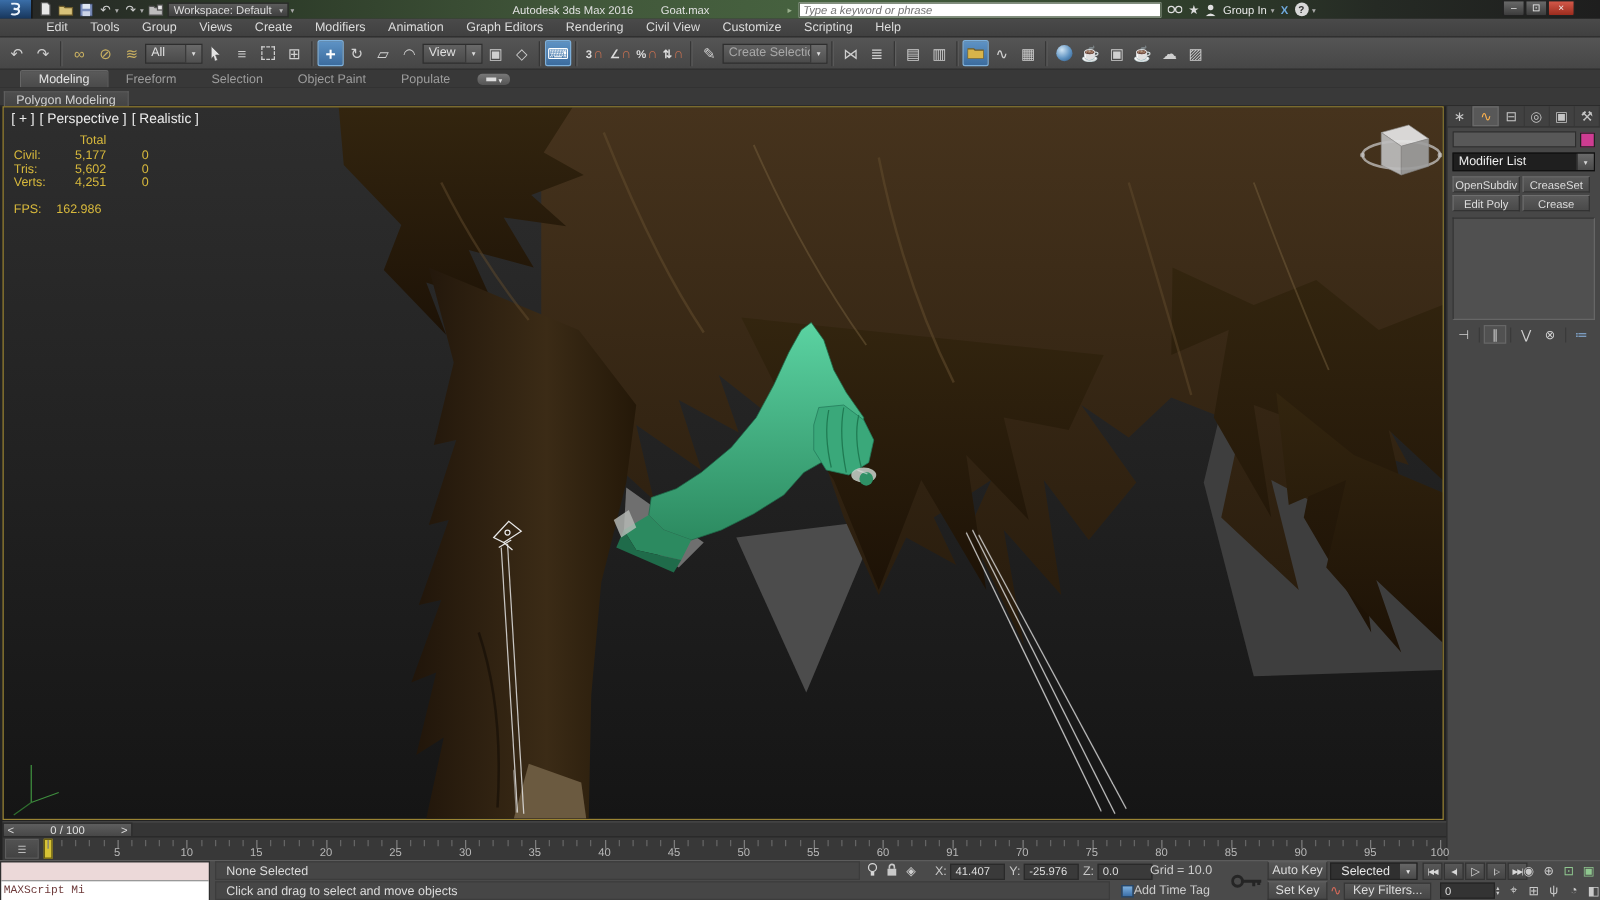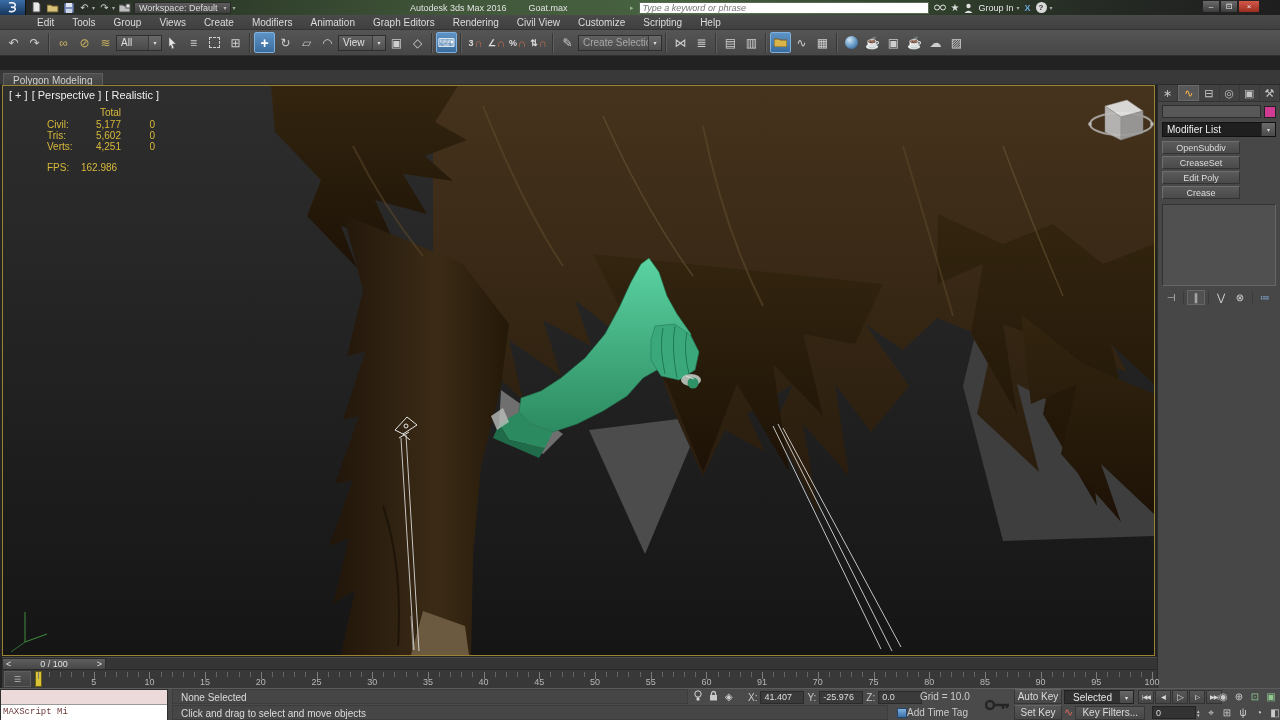--- a/index.html
+++ b/index.html
@@ -53,41 +53,41 @@
   .rtab { padding:1px 14px 0 14px; line-height:12px; }
   .rtab.active { background:linear-gradient(#5a5a5a,#4a4a4a); color:#e4e4e4; border:1px solid #666; border-bottom:none; border-radius:2px 2px 0 0; }
   .ribbon-dd { margin-left:8px; margin-bottom:2px; width:26px; height:9px; background:linear-gradient(#777,#555); border-radius:4px; display:flex; align-items:center; justify-content:center; gap:2px; color:#ddd; font-size:6px; }
   #ribbonpanel { position:absolute; top:70px; left:0; right:0; height:15px; background:#393939; border-bottom:1px solid #2b2b2b; }
   .ptab { display:inline-block; margin-left:3px; padding:0 9px; font-size:10px; line-height:13px; color:#d2d2d2; background:linear-gradient(#4e4e4e,#424242); border:1px solid #5e5e5e; border-bottom:none; }
 
   
   #viewport { position:absolute; top:85px; left:2px; width:1153px; height:571px; border:1px solid #9a8433; background:#1c1c1c; overflow:hidden; }
   #scene { position:absolute; inset:0; }
   .vp-label { position:absolute; top:3px; left:6px; font-size:11px; color:#ececec; display:flex; gap:4px; }
-  .vp-stats { position:absolute; top:21px; left:8px; font-size:10px; color:#d8b93c; line-height:11px;margin-left:36px; }
+  .vp-stats { position:absolute; top:21px; left:8px; font-size:10px; color:#d8b93c; line-height:11px; }
   .srow { display:flex; }
   .srow .c1 { width:34px; text-align:left; }
   .srow .c2 { width:40px; text-align:right; }
   .srow .c3 { width:34px; text-align:right; }
   .srow.header { margin-bottom:1px; }
   .srow.fps { margin-top:10px; }
 
   
   #cmdpanel { position:absolute; top:85px; left:1157px; width:123px; height:603px; background:#474747; border-left:1px solid #2a2a2a; font-size:10px; }
   .cp-tabs { height:17px; display:flex; align-items:stretch; background:#414141; border-bottom:1px solid #333; }
   .cp-tab { flex:1; display:flex; align-items:center; justify-content:center; color:#c6c6c6; font-size:11px; border-right:1px solid #383838; }
   .cp-tab.active { background:#585858; color:#ffb24d; border:1px solid #6a6a6a; }
   .cp-name-row { display:flex; align-items:center; gap:3px; padding:3px 4px 2px 4px; }
   .cp-name { flex:1; height:13px; background:#585858; border:1px solid #2d2d2d; }
   .cp-swatch { width:12px; height:12px; background:#cf3c92; border:1px solid #222; }
   .cp-modlist { margin:2px 4px; height:15px; background:#1f1f1f; border:1px solid #111; display:flex; align-items:center; }
   .cp-modlist .val { flex:1; padding:0 4px; color:#eee; }
   .cp-modlist .arrow { width:14px; align-self:stretch; background:linear-gradient(#6a6a6a,#4a4a4a); border-left:1px solid #333; display:flex; align-items:center; justify-content:center; font-size:6px; }
   .cp-btns { display:flex; flex-wrap:wrap; gap:2px; padding:2px 4px; }
-  .cp-btn { width:78px; height:13px; background:linear-gradient(#5a5a5a,#4a4a4a); border:1px solid #333; border-top-color:#6e6e6e; border-left-color:#6e6e6e; color:#dedede; font-size:9px; display:flex; align-items:center; justify-content:center; }
+  .cp-btn { width:54px; height:13px; background:linear-gradient(#5a5a5a,#4a4a4a); border:1px solid #333; border-top-color:#6e6e6e; border-left-color:#6e6e6e; color:#dedede; font-size:9px; display:flex; align-items:center; justify-content:center; }
   .cp-stack { margin:3px 4px; height:82px; background:#505050; border:1px solid #333; border-bottom-color:#666; border-right-color:#666; }
   .cp-stacktools { display:flex; align-items:center; gap:1px; padding:1px 4px; }
   .st-btn { width:18px; height:15px; display:flex; align-items:center; justify-content:center; color:#d0d0d0; font-size:10px; }
   .st-btn.show-end { border:1px solid #666; background:#515151; }
   .st-btn.blue { color:#8ab4e0; }
   .st-sep { width:1px; height:12px; background:#3a3a3a; margin:0 2px; }
 
   
   #timeslider { position:absolute; top:657px; left:2px; width:1155px; height:12px; background:#353535; border-top:1px solid #4a4a4a; }
   .ts-handle { position:absolute; top:0; left:0; width:104px; height:12px; background:linear-gradient(#5e5e5e,#474747); border:1px solid #2c2c2c; display:flex; align-items:center; justify-content:space-between; font-size:9px; color:#e0e0e0; padding:0 3px; }
@@ -302,20 +302,34 @@
     <span class="tbtn">
         <span class="sphere"></span>
       </span>
     <span class="tbtn">☕</span>
     <span class="tbtn">▣</span>
     <span class="tbtn">☕</span>
     <span class="tbtn">☁</span>
     <span class="tbtn">▨</span>
   </div>
 
+  <div id="ribbontabs">
+    <div style="display:flex;align-items:flex-end">
+
+    <span class="rtab active">Modeling</span>
+        <span class="rtab">Freeform</span>
+        <span class="rtab">Selection</span>
+        <span class="rtab">Object Paint</span>
+        <span class="rtab">Populate</span>
+      </div>
+    <span class="ribbon-dd">
+        <span style="width:8px;height:3px;background:#ddd"></span>
+        <span>▾</span>
+      </span>
+  </div>
   <div id="ribbonpanel">
     <span class="ptab">Polygon Modeling</span>
   </div>
 
   <div id="viewport">
     <svg id="scene" width="1151" height="569" viewBox="0 0 1151 569">
       <defs>
         <linearGradient id="gBg" x1="0" y1="0" x2="0" y2="1">
           <stop offset="0" stop-color="#2e2e2e"></stop>
             <stop offset="1" stop-color="#151515"></stop>

